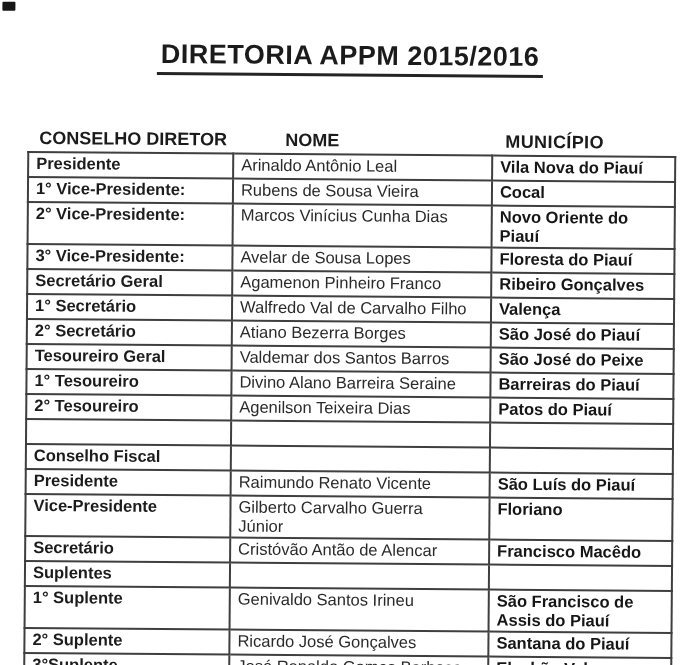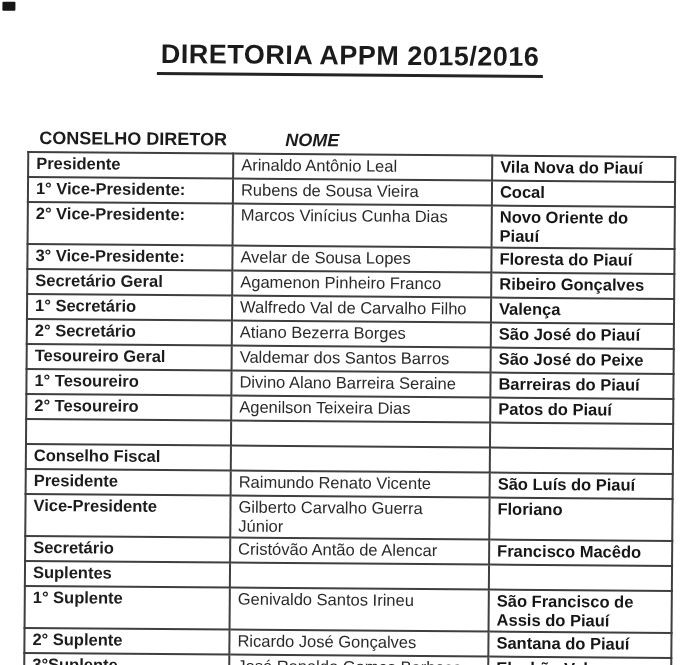--- a/index.html
+++ b/index.html
@@ -54,21 +54,21 @@
     top: 128px;
     left: 28px;
     width: 647px;
     height: 22px;
     font-weight: bold;
     font-size: 18px;
     color: #1b1b1b;
   }
   .ch { position: absolute; top: 0; white-space: nowrap; }
   .ch1 { left: 12px; }
-  .ch2 { left: 258px; font-style: italic; }
+  .ch2 { left: 258px; }
   .ch3 { left: 478px; letter-spacing: 0.4px; }
   table.board {
     position: absolute;
     top: 151px;
     left: 28px;
     width: 647px;
     border-collapse: collapse;
     table-layout: fixed;
     font-size: 16.5px;
   }
@@ -93,20 +93,21 @@
 
 <div class="sheet">
 
   <div class="corner-mark"></div>
 
   <h1 class="title"><span>DIRETORIA APPM 2015/2016</span></h1>
 
   <div class="col-headers">
     <span class="ch ch1">CONSELHO DIRETOR</span>
     <span class="ch ch2">NOME</span>
+    <span class="ch ch3">MUNICÍPIO</span>
   </div>
 
   <table class="board">
     <colgroup>
       <col class="c1">
         <col class="c2">
         <col class="c3">
     </colgroup>
     <tbody id="rows-body">
         <tr>

